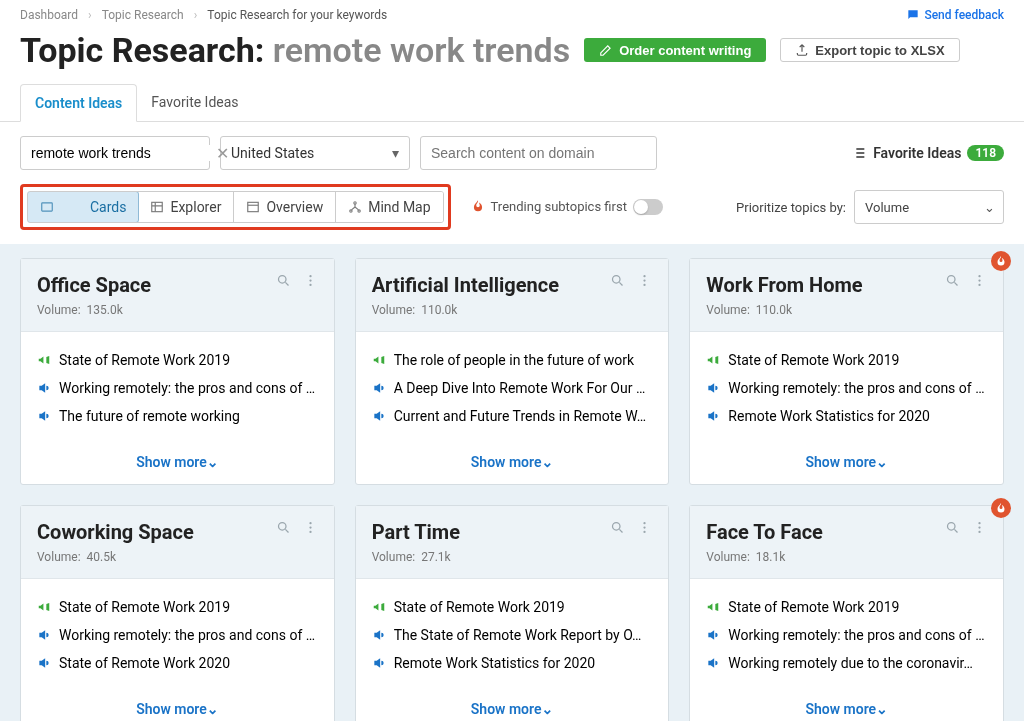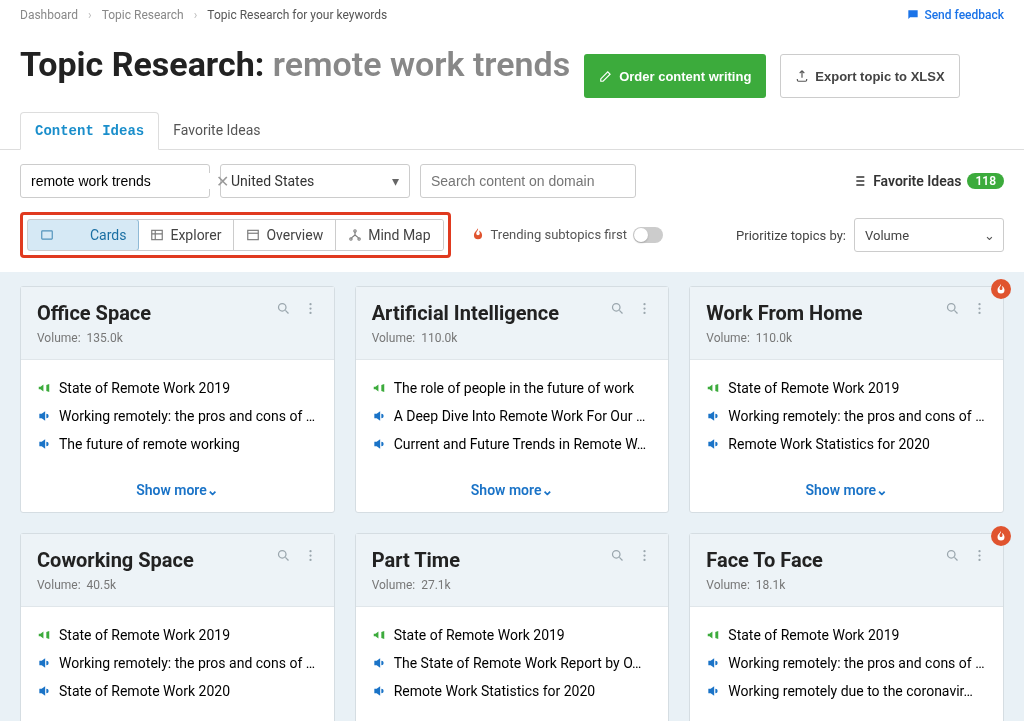--- a/index.html
+++ b/index.html
@@ -9,40 +9,40 @@
   .top { padding: 8px 20px 0 20px; }
   .crumbs { display: flex; align-items: center; gap: 10px; font-size: 12px; color: #888; }
   .crumbs .sep { color: #bbb; }
   .crumbs .cur { color: #555; }
   .feedback { margin-left: auto; color: #1a73e8; font-weight: 500; cursor: pointer; display: flex; align-items: center; gap: 4px; }
 
   .titlebar { display: flex; align-items: center; gap: 14px; margin-top: 8px; }
   .title { font-size: 34px; font-weight: 700; color: #222; }
   .title .kw { color: #888; font-weight: 600; }
 
-  .btn { display: inline-flex; align-items: center; gap: 6px; height: 44px; padding: 0 14px; border-radius: 3px; cursor: pointer; font-size: 13px; font-weight: 600; border: 1px solid transparent; margin-top: 24px; }
+  .btn { display: inline-flex; align-items: center; gap: 6px; height: 24px; padding: 0 14px; border-radius: 3px; cursor: pointer; font-size: 13px; font-weight: 600; border: 1px solid transparent; }
   .btn-green { background: #3cab3c; color: #fff; }
   .btn-outline { background: #fff; color: #444; border-color: #ccc; }
   .btn-outline-green { background: #fff; color: #3cab3c; border-color: #3cab3c; font-weight: 600; }
 
   
   .tabs-row { margin-top: 14px; border-bottom: 1px solid #ddd; padding: 0 20px; }
   .tabs { display: flex; gap: 0; }
   .tab { padding: 10px 14px; color: #555; cursor: pointer; font-size: 14px; }
-  .tab.active { color: #1a8ecb; border: 1px solid #ddd; border-bottom: 1px solid #fff; border-radius: 4px 4px 0 0; margin-bottom: -1px; background: #fff; font-weight: 600; font-family: Liberation Mono, monospace; }
+  .tab.active { color: #1a8ecb; border: 1px solid #ddd; border-bottom: 1px solid #fff; border-radius: 4px 4px 0 0; margin-bottom: -1px; background: #fff; font-weight: 600; }
 
   
   .filters { display: flex; align-items: center; gap: 10px; padding: 14px 20px; }
   .input { height: 34px; border: 1px solid #ccc; border-radius: 3px; padding: 0 10px; font-size: 14px; }
   .kw-input { width: 190px; position: relative; display: flex; align-items: center; }
   .kw-input input { border: none; outline: none; flex: 1; font-size: 14px; }
   .kw-input .x { color: #999; cursor: pointer; font-size: 16px; padding: 0 4px; }
   .country { width: 190px; display: flex; align-items: center; justify-content: space-between; cursor: pointer; }
   .country .chev { color: #666; }
-  .domain { width: 216px; color: #999; }
+  .domain { width: 237px; color: #999; }
   .fav-link { margin-left: auto; display: flex; align-items: center; gap: 6px; color: #333; font-weight: 600; cursor: pointer; }
   .badge { background: #3cab3c; color: #fff; border-radius: 10px; padding: 1px 8px; font-size: 12px; font-weight: 600; }
 
   
   .viewrow { display: flex; align-items: center; padding: 0 20px 14px 20px; gap: 14px; }
   .redbox { border: 3px solid #e03a1f; border-radius: 4px; padding: 4px; }
   .viewbtns { display: flex; border: 1px solid #ccc; border-radius: 3px; overflow: hidden; }
   .viewbtn { display: flex; align-items: center; gap: 6px; padding: 7px 12px; border-right: 1px solid #ccc; cursor: pointer; color: #444; background: #fff; }
   .viewbtn:last-child { border-right: none; }
   .viewbtn.active { background: #d6e9f5; color: #1a6fa3; border: 1px solid #8fbad6; border-radius: 3px; margin: -1px; z-index: 1; gap: 36px; }

